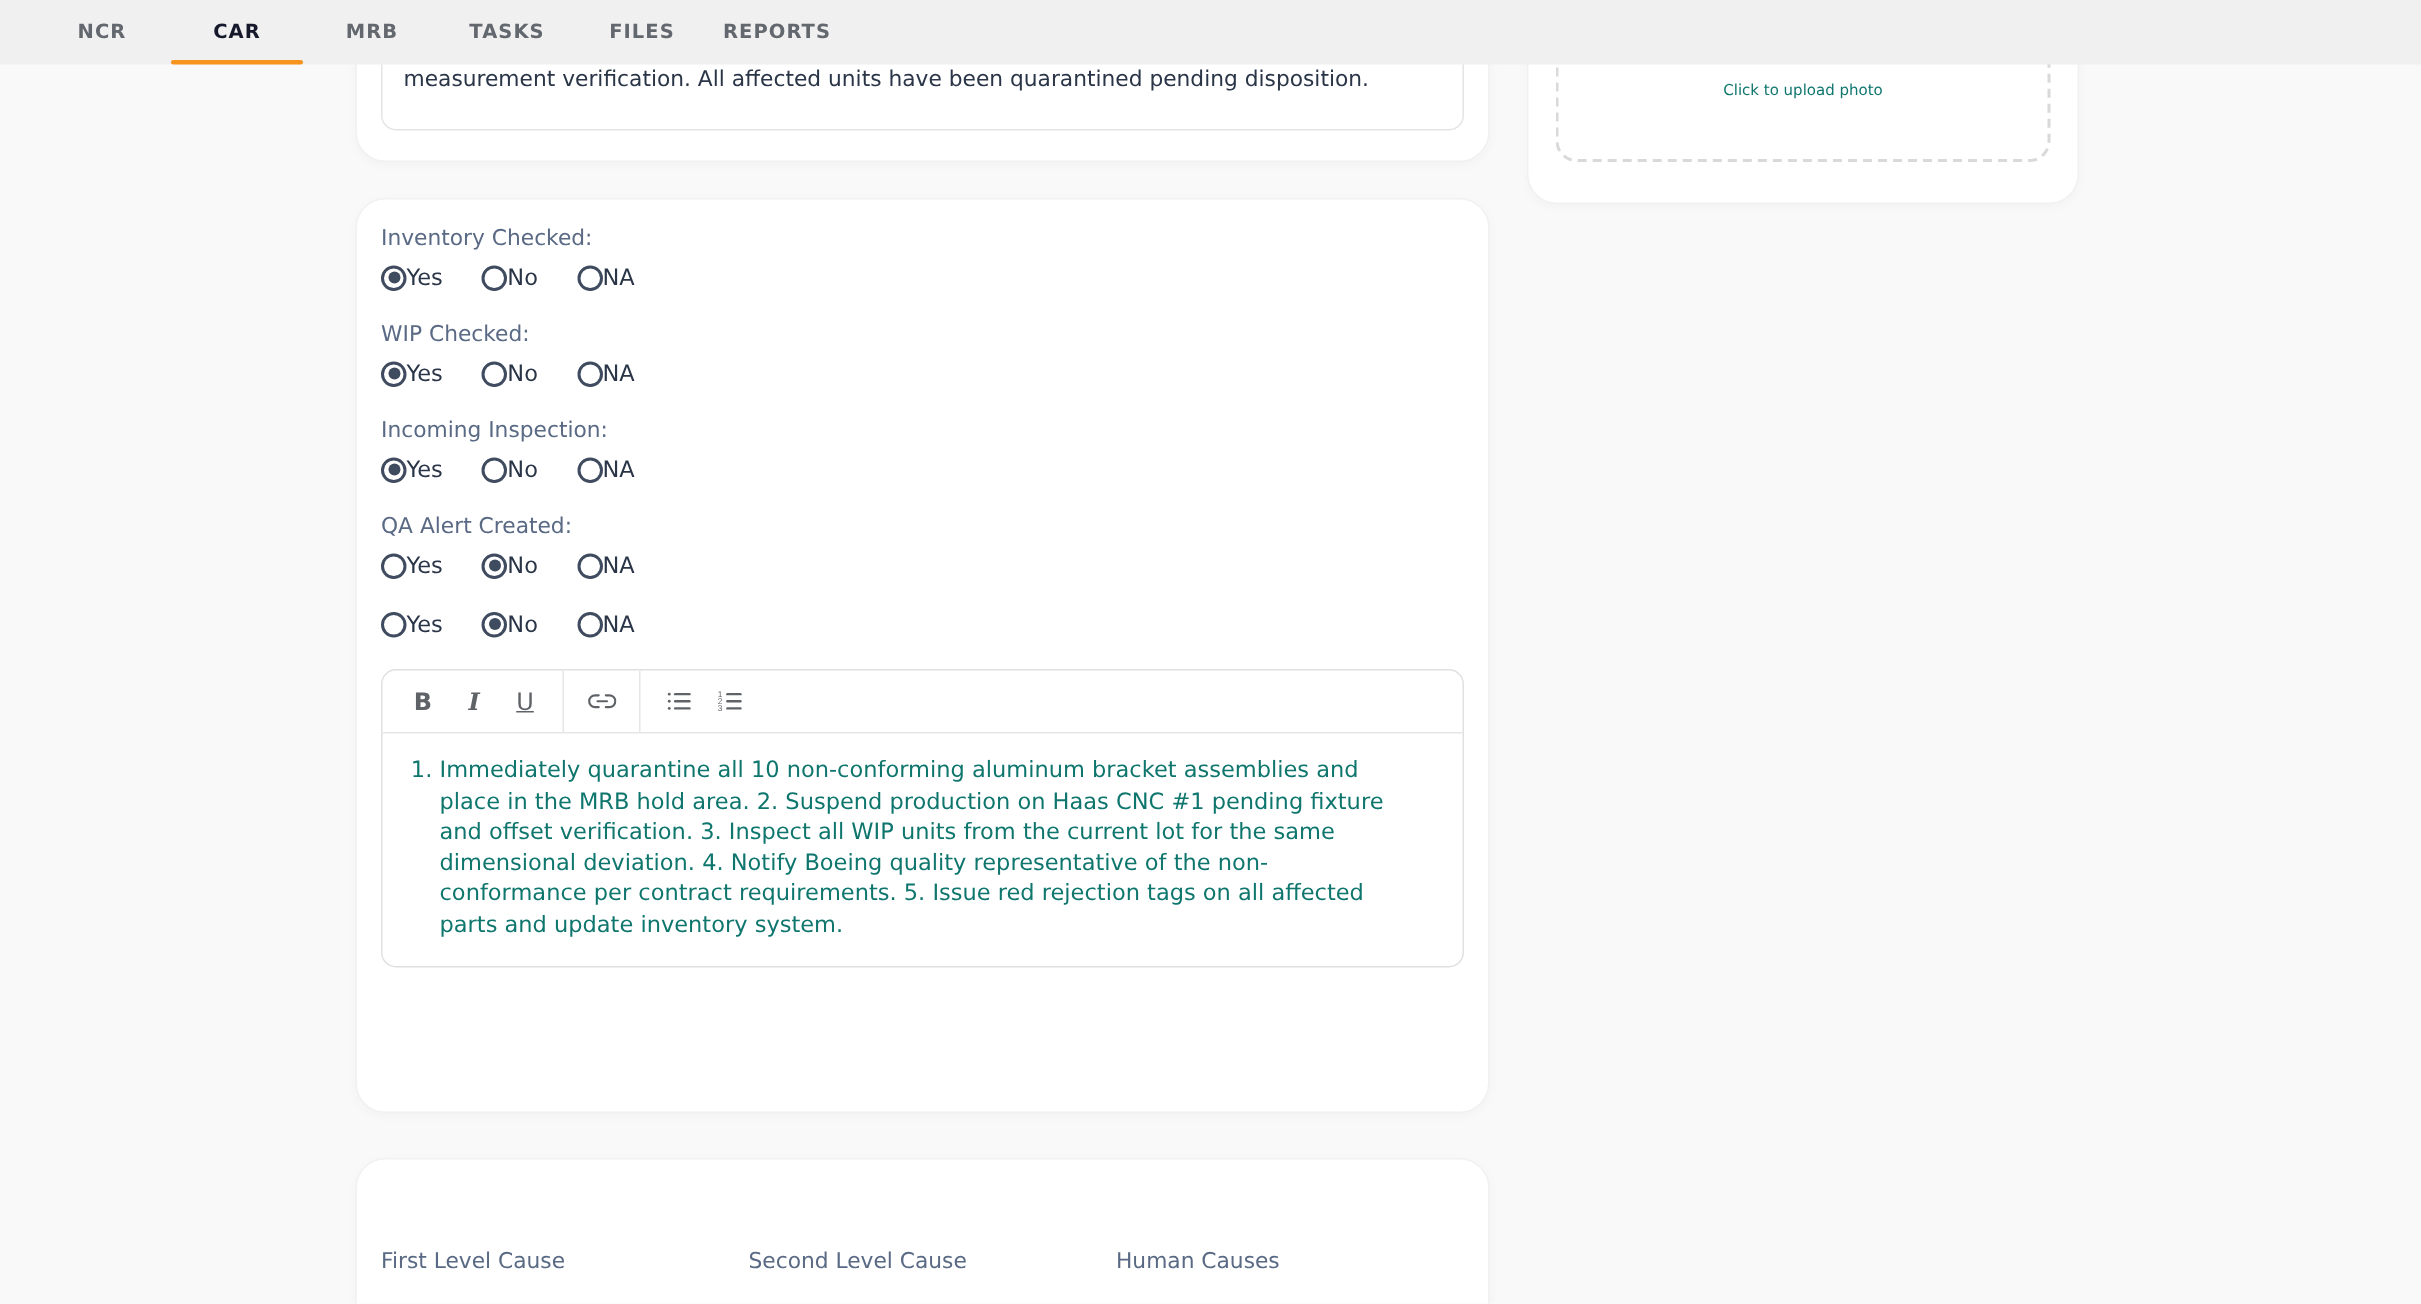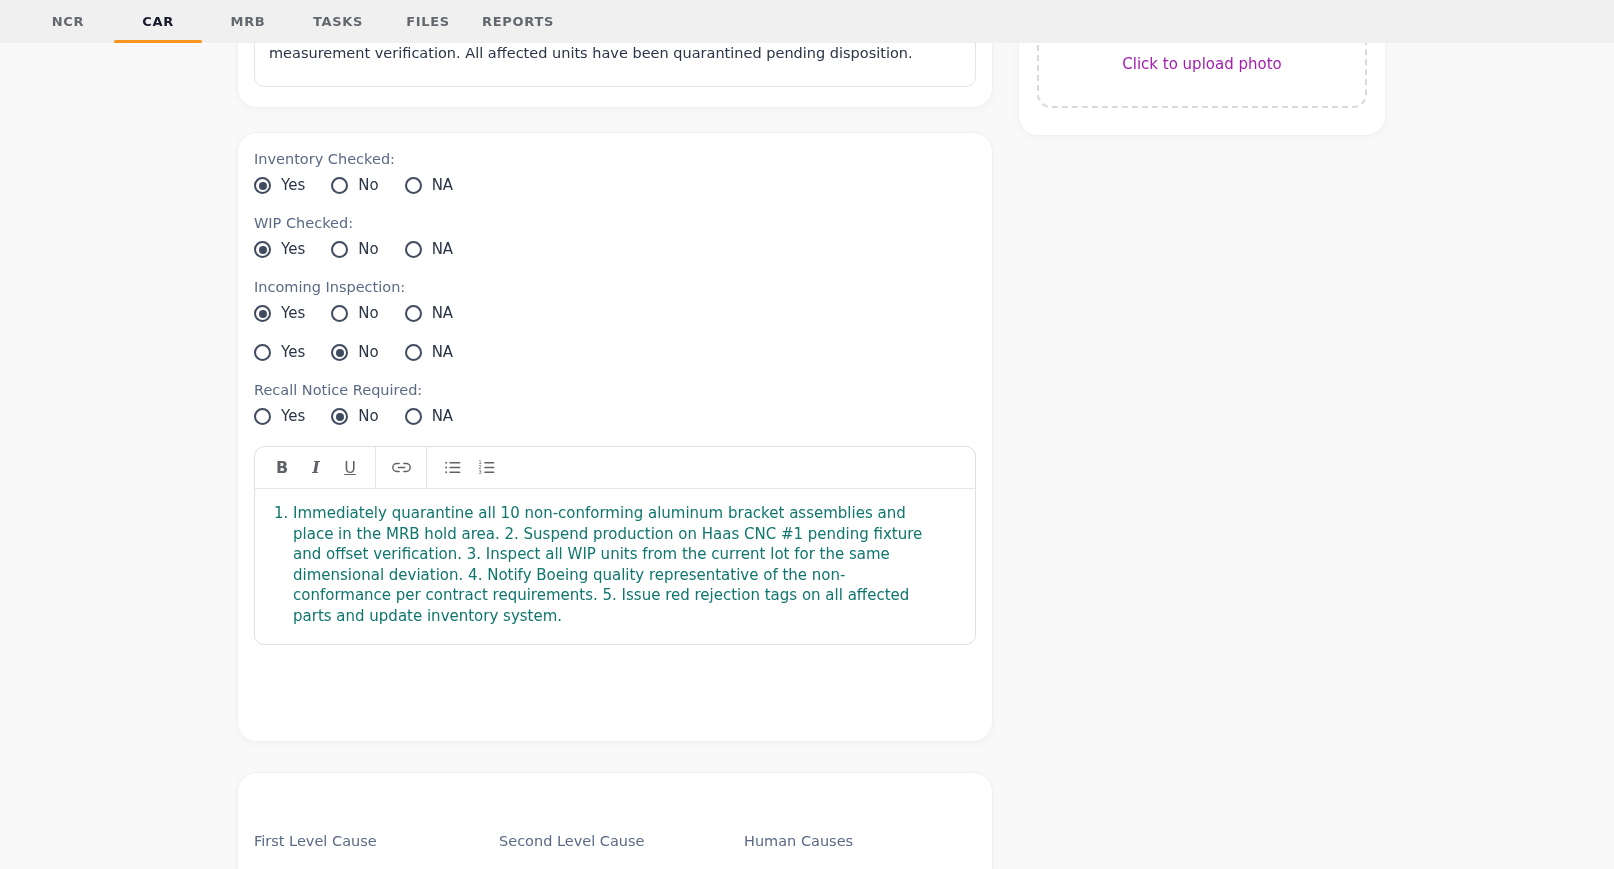--- a/index.html
+++ b/index.html
@@ -48,32 +48,32 @@
   }
 
   
   #photo-card { left:1018px; top:-40px; width:368px; height:176px; z-index:1; }
   #upload-area {
     position:absolute; left:18px; right:18px; top:6px; bottom:27px;
     border:2px dashed #d9d9db; border-radius:14px; cursor:pointer;
   }
   #upload-label {
     position:absolute; left:0; right:0; top:86px; text-align:center;
-    font-size:15px; color:#a21caf;
+    font-size:10px; color:#0f766e;
   }
 
   
   #containment-card { left:237px; top:132px; width:756px; height:610px; padding:18px 16px; }
   .card-title {
     margin:0 0 21px 0; font-size:19px; font-weight:700; color:#16192c;
     letter-spacing:.2px;
   }
   .q-label { font-size:14.5px; color:#5a6a85; margin-bottom:9px; }
   .radio-row { display:flex; align-items:center; gap:26px; margin-bottom:21px; }
-  .opt { display:flex; align-items:flex-end; gap:10px; cursor:pointer; }
+  .opt { display:flex; align-items:center; cursor:pointer; }
   .radio {
     width:17px; height:17px; border:2px solid #3f4b5e; border-radius:50%;
     position:relative; background:#fff; flex:0 0 auto;
   }
   .radio.checked::after {
     content:""; position:absolute; inset:2.5px; background:#3f4b5e; border-radius:50%;
   }
   .opt-label { font-size:15px; color:#2a3547; }
 
   
@@ -177,38 +177,38 @@
         <span class="opt-label">No</span>
       </label>
       <label class="opt">
         <span class="radio"></span>
         <span class="opt-label">NA</span>
       </label>
     </div>
   </div>
 
   <div>
-    <div class="radio-row">
-      <label class="opt">
-        <span class="radio"></span>
-        <span class="opt-label">Yes</span>
-      </label>
-      <label class="opt">
-        <span class="radio checked"></span>
-        <span class="opt-label">No</span>
-      </label>
-      <label class="opt">
-        <span class="radio"></span>
-        <span class="opt-label">NA</span>
-      </label>
-    </div>
-  </div>
-
-  <div>
-    <div class="q-label">Recall Notice Required:</div>
+    <div class="q-label">QA Alert Created:</div>
+    <div class="radio-row">
+      <label class="opt">
+        <span class="radio"></span>
+        <span class="opt-label">Yes</span>
+      </label>
+      <label class="opt">
+        <span class="radio checked"></span>
+        <span class="opt-label">No</span>
+      </label>
+      <label class="opt">
+        <span class="radio"></span>
+        <span class="opt-label">NA</span>
+      </label>
+    </div>
+  </div>
+
+  <div>
     <div class="radio-row">
       <label class="opt">
         <span class="radio"></span>
         <span class="opt-label">Yes</span>
       </label>
       <label class="opt">
         <span class="radio checked"></span>
         <span class="opt-label">No</span>
       </label>
       <label class="opt">

